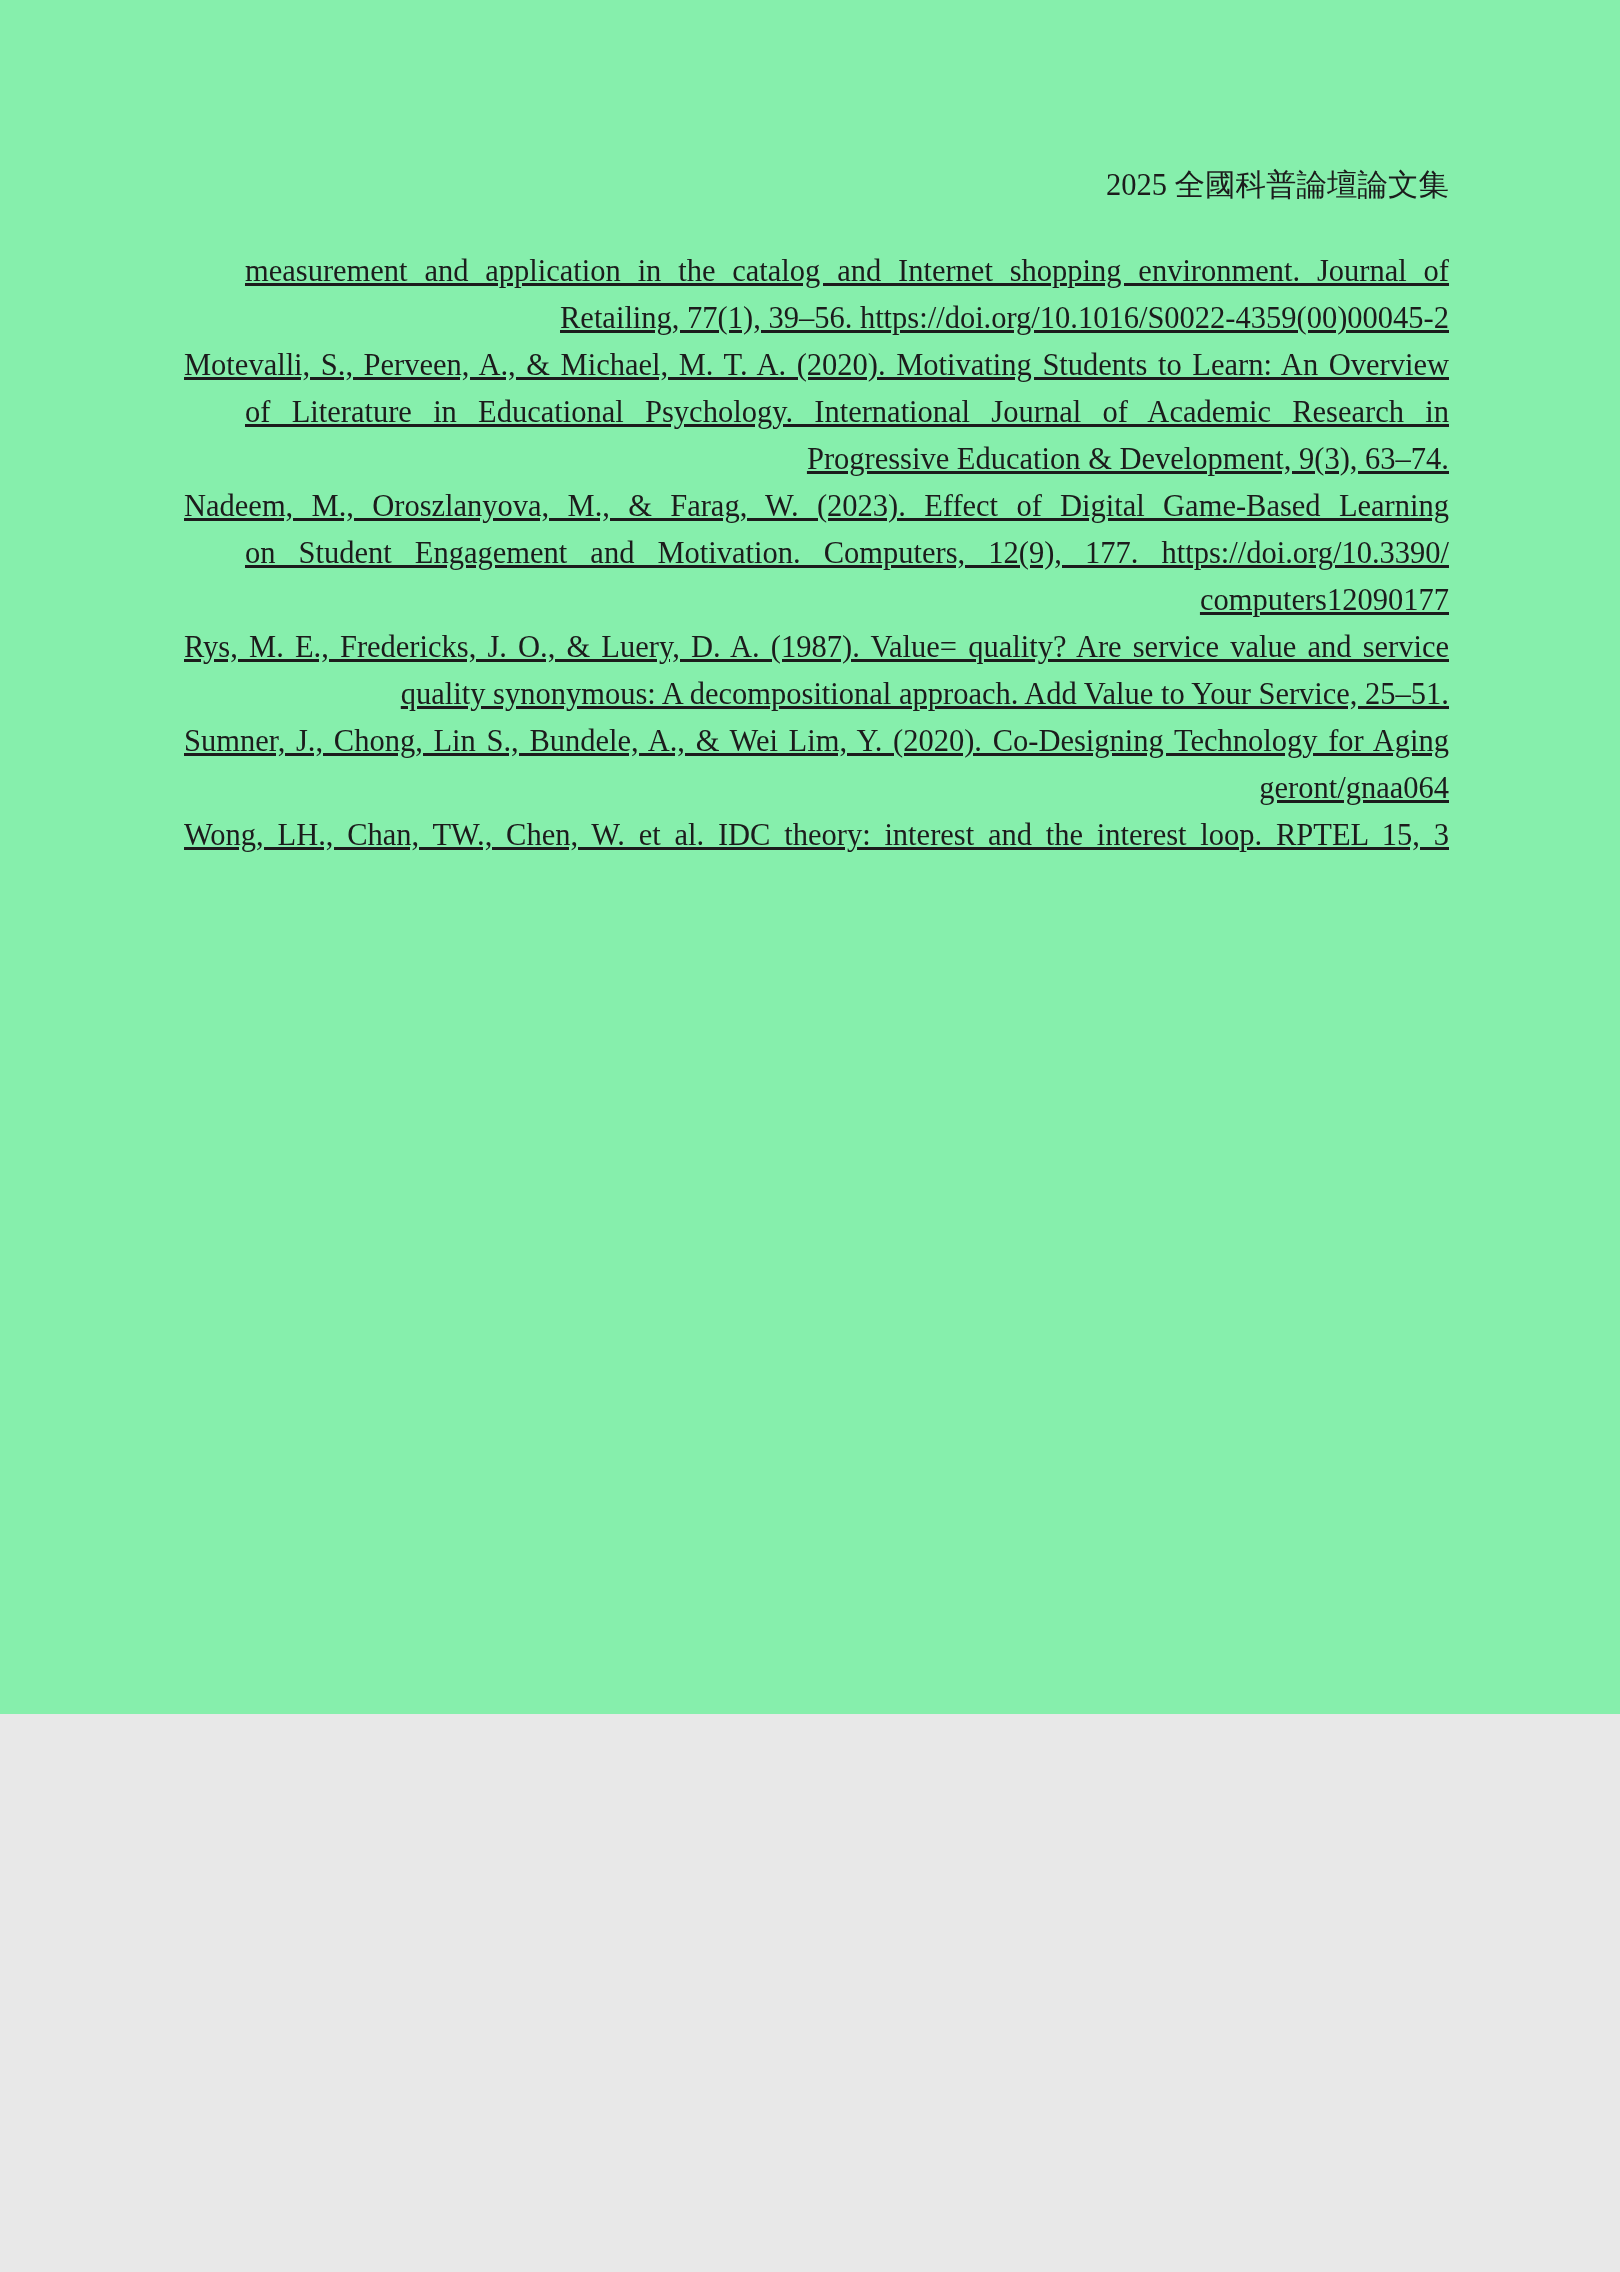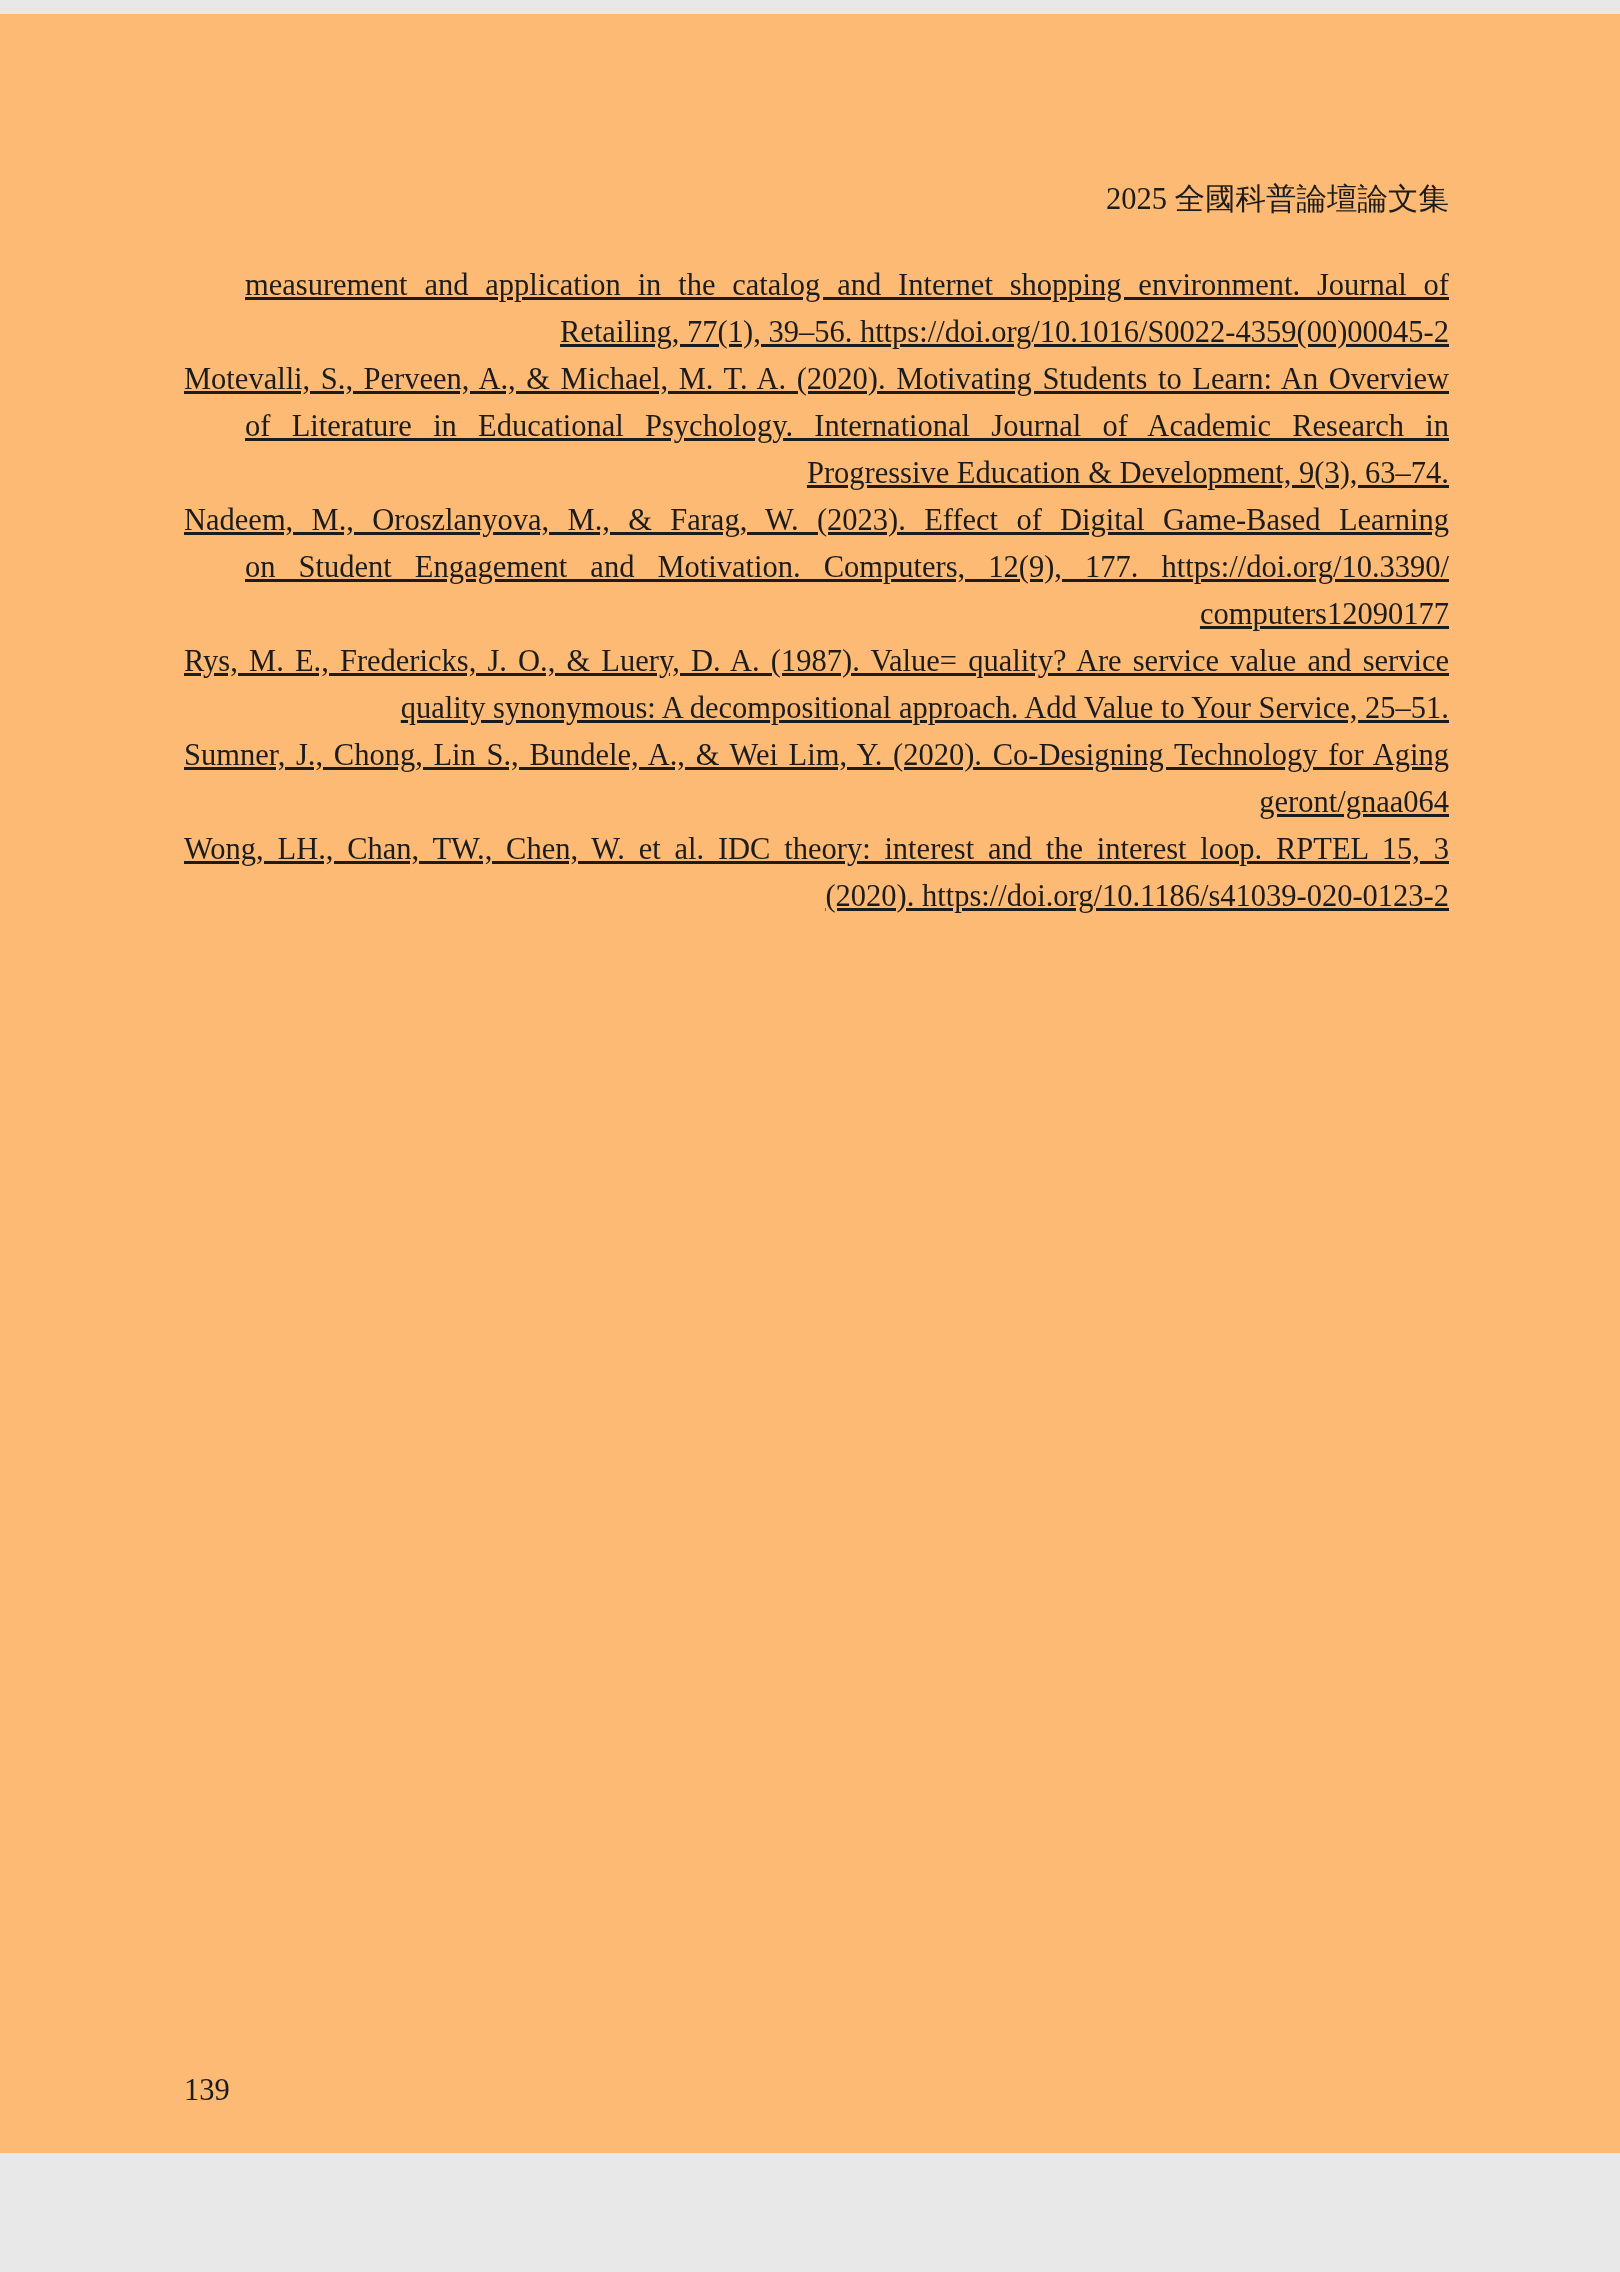--- a/index.html
+++ b/index.html
@@ -3,26 +3,25 @@
 <meta charset="utf-8">
 <style>
   html, body {
     margin: 0;
     padding: 0;
     background: #e8e8e8;
   }
   .page {
     position: relative;
     width: 1620px;
-    height: 2139px;
-    background: #fdba74;
+    height: 1714px;
+    background: #86efac;
     font-family: "Liberation Serif", "DejaVu Serif", serif;
     color: #1c1c1c;
     overflow: hidden;
-    margin-top: 14px;
   }
   .running-header {
     position: absolute;
     top: 169px;
     left: 184px;
     width: 1265px;
     text-align: right;
     font-size: 30.5px;
     line-height: 33px;
     white-space: nowrap;
@@ -72,19 +71,18 @@
       <div class="line indent just">of Literature in Educational Psychology. International Journal of Academic Research in</div>
       <div class="line indent">Progressive Education &amp; Development, 9(3), 63–74.</div>
       <div class="line just">Nadeem, M., Oroszlanyova, M., &amp; Farag, W. (2023). Effect of Digital Game-Based Learning</div>
       <div class="line indent just">on Student Engagement and Motivation. Computers, 12(9), 177. https://doi.org/10.3390/</div>
       <div class="line indent">computers12090177</div>
       <div class="line just">Rys, M. E., Fredericks, J. O., &amp; Luery, D. A. (1987). Value= quality? Are service value and service</div>
       <div class="line indent">quality synonymous: A decompositional approach. Add Value to Your Service, 25–51.</div>
       <div class="line just">Sumner, J., Chong, Lin S., Bundele, A., &amp; Wei Lim, Y. (2020). Co-Designing Technology for Aging</div>
       <div class="line indent">geront/gnaa064</div>
       <div class="line just">Wong, LH., Chan, TW., Chen, W. et al. IDC theory: interest and the interest loop. RPTEL 15, 3</div>
-      <div class="line indent">(2020). https://doi.org/10.1186/s41039-020-0123-2</div>
     </div>
 
   <div class="page-number">139</div>
 
 </div>
 
 
 </body></html>

